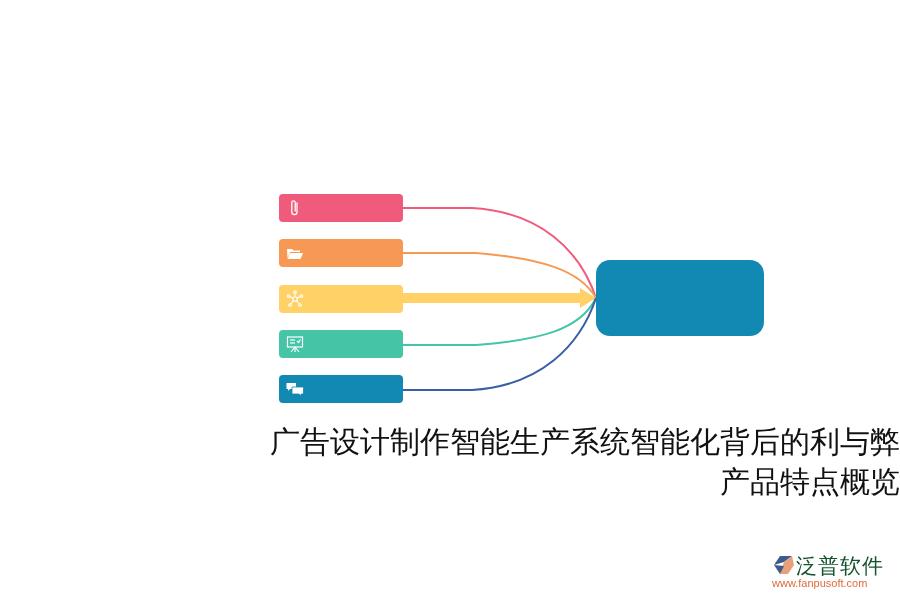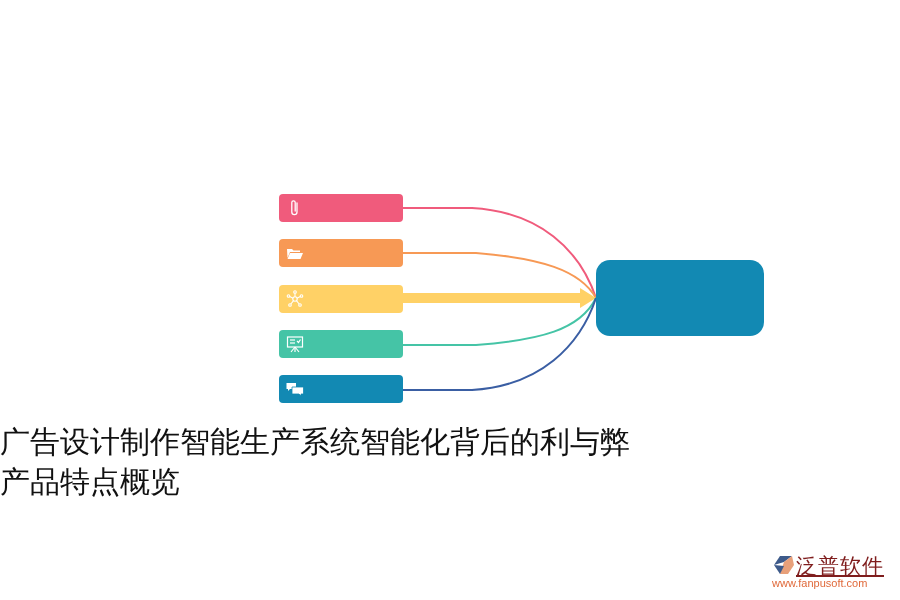--- a/index.html
+++ b/index.html
@@ -1,25 +1,25 @@
 <!DOCTYPE html>
 <html><head>
   <meta charset="utf-8">
   <style>
     html, body { margin: 0; padding: 0; background: #ffffff; }
     body { width: 900px; height: 600px; position: relative; overflow: hidden; font-family: "DejaVu Sans", sans-serif; }
     .bar { position: absolute; left: 279px; width: 124px; height: 28px; border-radius: 4px; }
     .bar .icon { position: absolute; left: 6px; top: 4px; width: 20px; height: 20px; }
     .center-box { position: absolute; left: 596px; top: 260px; width: 168px; height: 76px; border-radius: 14px; }
     svg.links { position: absolute; left: 0; top: 0; }
-    .title { position: absolute; left: 0; width: 900px; text-align: left; color: #111; font-family: Liberation Mono, monospace; font-size: 30px; letter-spacing: 0px; }
+    .title { position: absolute; left: 0; width: 900px; text-align: right; color: #111; font-family: Liberation Mono, monospace; font-size: 30px; letter-spacing: 0px; }
     .title.l1 { top: 422px; }
     .title.l2 { top: 462px; }
     .logo { position: absolute; left: 770px; top: 552px; width: 125px; height: 40px; }
-    .logo .brand { position: absolute; left: 26px; top: 0px; font-size: 21px; color: #7f1d1d; font-family: "DejaVu Sans", sans-serif; letter-spacing: 1px; text-decoration: underline; }
+    .logo .brand { position: absolute; left: 26px; top: 0px; font-size: 21px; color: #14532d; font-family: "DejaVu Sans", sans-serif; letter-spacing: 1px; }
     .logo .url { position: absolute; left: 2px; top: 25px; font-size: 11px; color: #e0693a; font-family: Liberation Sans, sans-serif; }
     .logo .mark { position: absolute; left: 2px; top: 2px; width: 24px; height: 22px; }
   </style>
 </head>
 <body>
 
 <svg class="links" width="900" height="600" viewBox="0 0 900 600">
   <path d="M403 208 L472 208 C540 212 580 250 596 298" fill="none" stroke="#f05b7c" stroke-width="2"></path>
   <path d="M403 253 L476 253 C540 258 580 270 596 298" fill="none" stroke="#f79955" stroke-width="2"></path>
   <path d="M403 293 L580 293 L580 288 L596 298 L580 308 L580 303 L403 303 Z" fill="#ffd166"></path>

